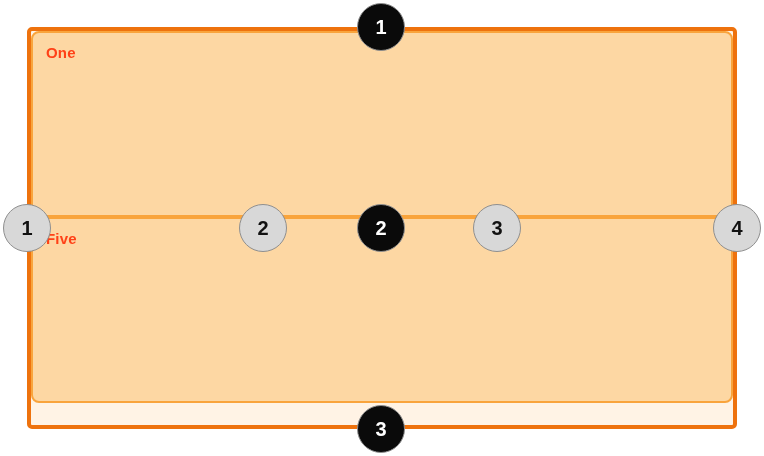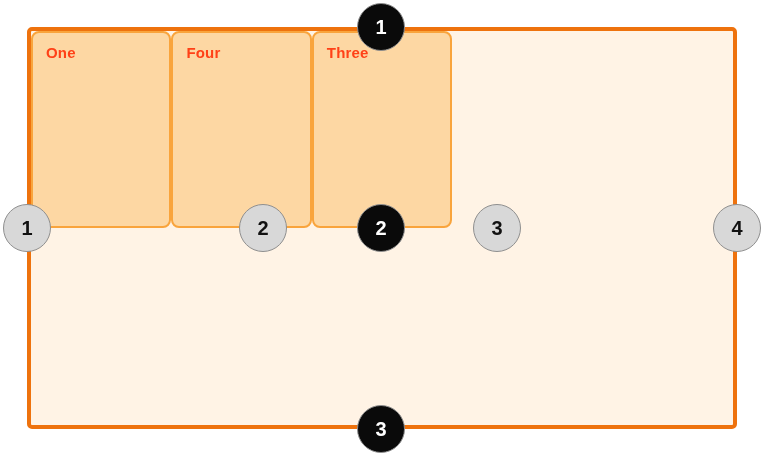--- a/index.html
+++ b/index.html
@@ -39,21 +39,21 @@
     width: 710px;
     height: 402px;
     background: var(--container-bg);
     border: 4px solid var(--container-border);
     border-radius: 5px;
   }
   .grid {
     display: grid;
     width: 100%;
     height: 100%;
-    grid-template-columns: 1fr 1fr 1fr 1fr 1fr;
+    grid-template-columns: 1fr;
     grid-template-rows: 1fr 1fr;
   }
   .cell {
     background: var(--cell-bg);
     border: 2.5px solid var(--cell-border);
     border-radius: 8px;
     padding: 11px 13px;
     font-size: 15px;
     font-weight: 600;
     color: var(--label);
@@ -97,22 +97,21 @@
   .pos-col-4 { left: 737px; top: 228px; }
 </style>
 </head>
 <body>
 
 <div class="stage">
 
   <div class="grid-container">
     <div class="grid">
       <div class="cell">One</div>
-      <div class="cell">Four</div>
-      <div class="cell">Three</div>
+      <div class="cell">Five</div>
       <div class="cell empty"></div>
     </div>
   </div>
 
   <div class="badge badge-col pos-col-1">1</div>
   <div class="badge badge-col pos-col-2">2</div>
   <div class="badge badge-col pos-col-3">3</div>
   <div class="badge badge-col pos-col-4">4</div>
 
   <div class="badge badge-row pos-row-1">1</div>

